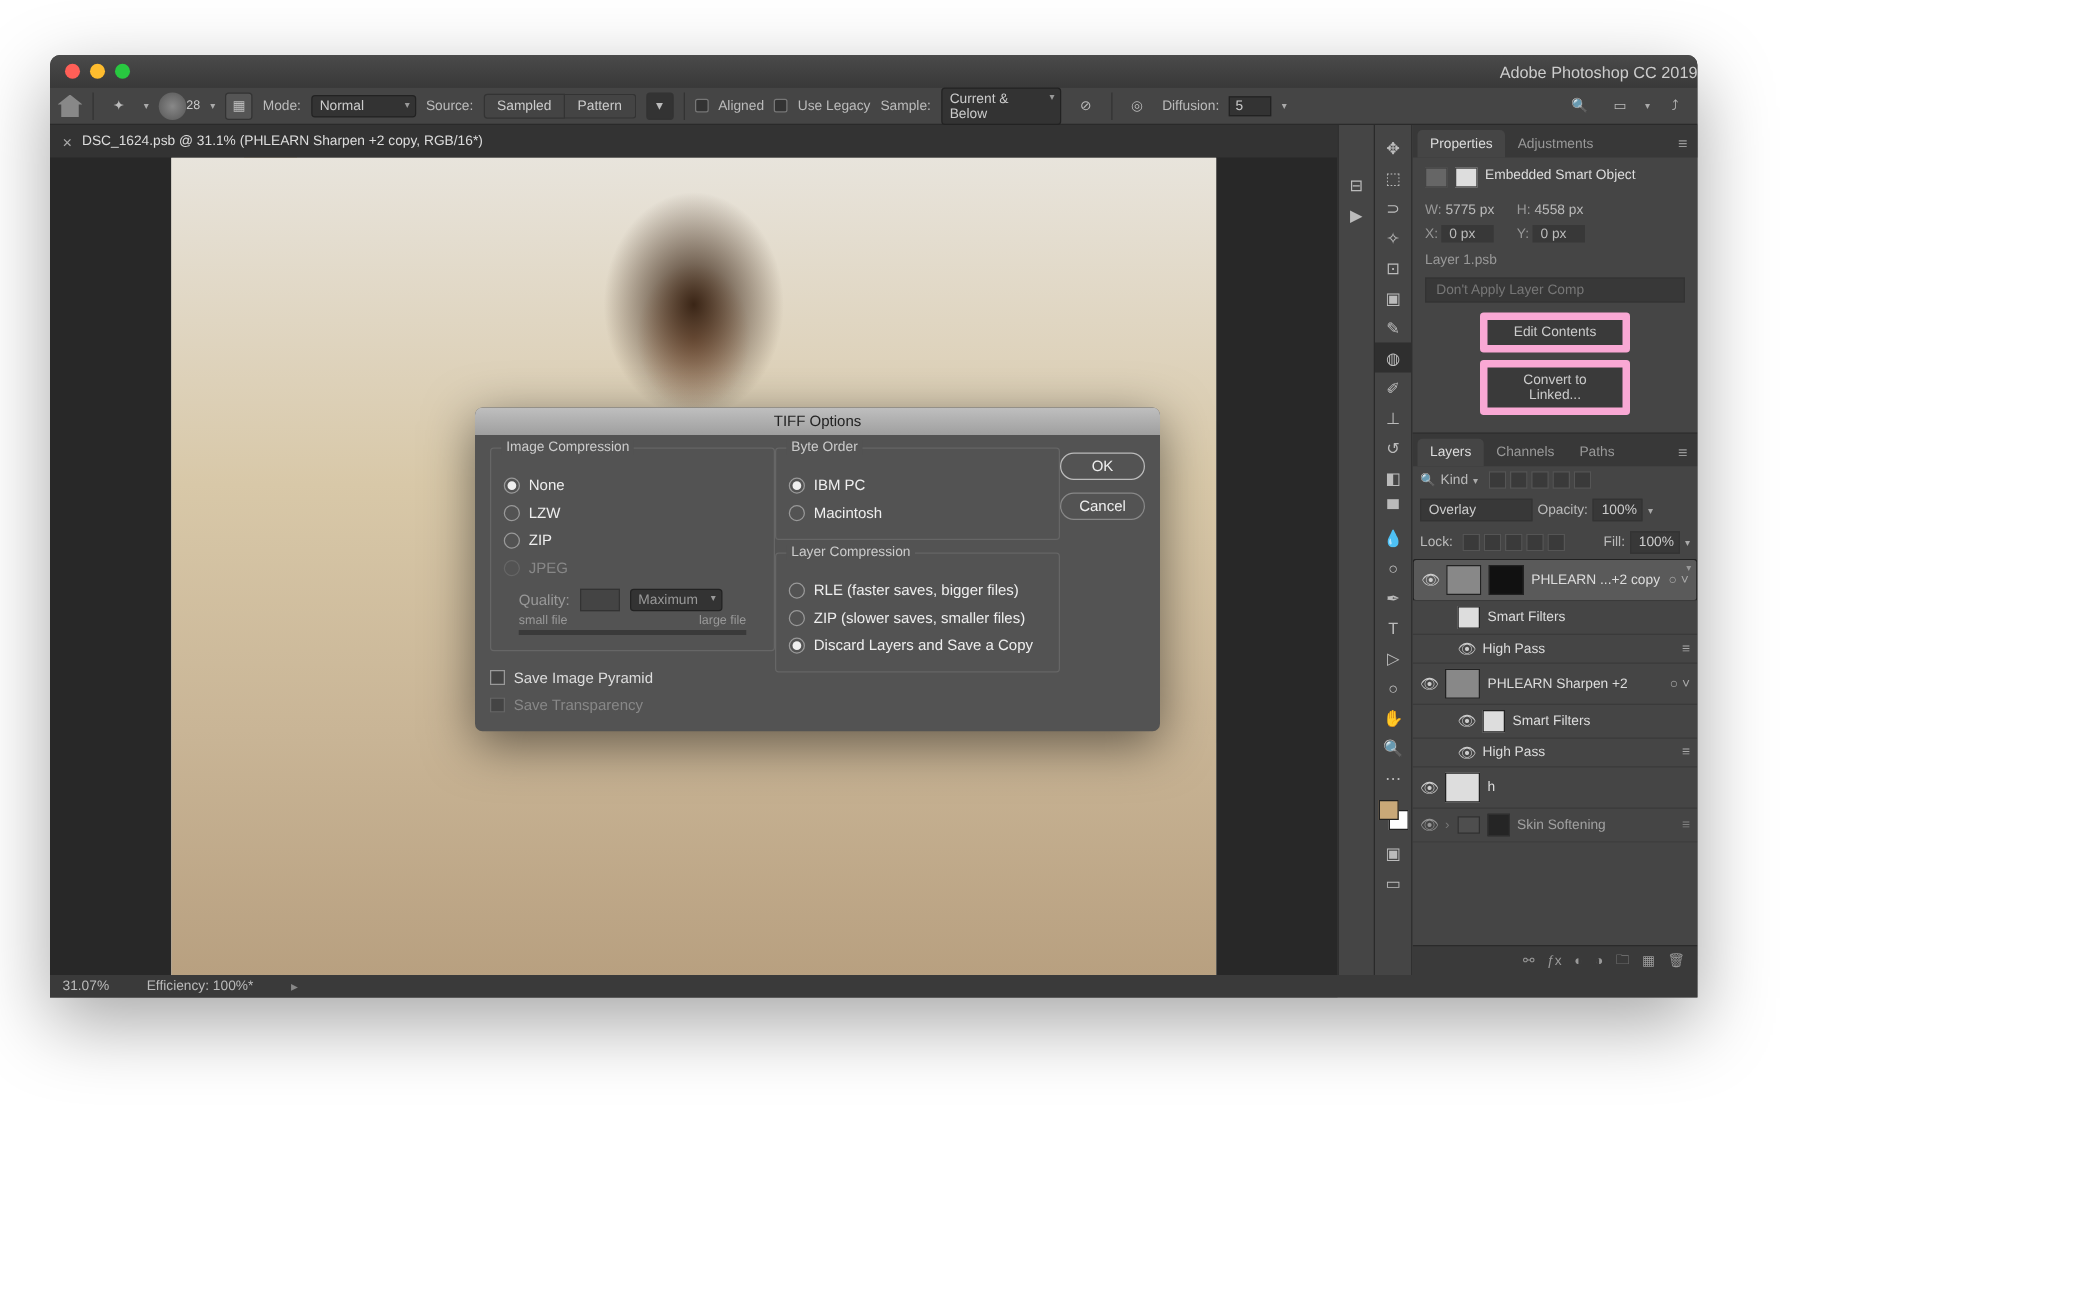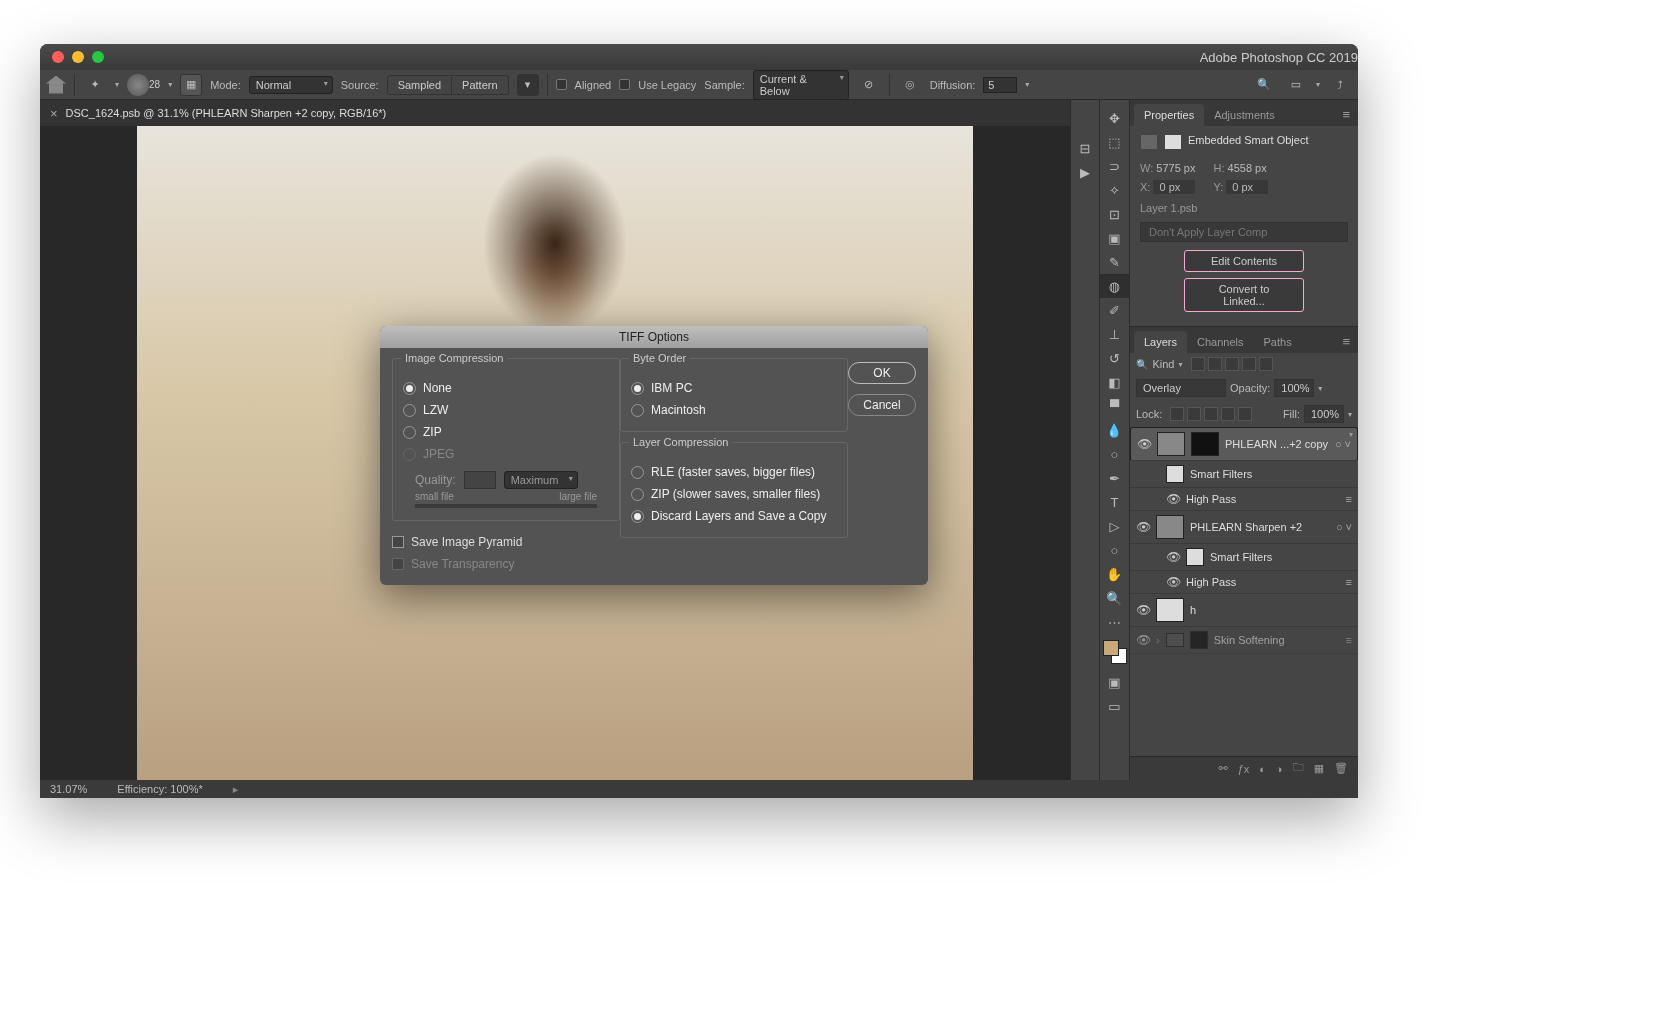--- a/index.html
+++ b/index.html
@@ -52,21 +52,21 @@
 .p-tab{padding:5px 10px;font-size:11px;color:#999;border-radius:4px 4px 0 0}
 .p-tab.active{background:#454545;color:#ddd}
 .panel-menu{margin-left:auto;padding:4px 8px;color:#999;font-size:13px}
 .props{padding:8px 10px;font-size:11px;color:#bbb}
 .prop-hdr{display:flex;gap:6px;margin-bottom:12px;color:#ddd}
 .mini-ico{width:18px;height:16px;background:#666;border:1px solid #444}
 .prop-row{display:flex;gap:18px;margin-bottom:6px}
 .prop-lbl{color:#999}
 .prop-fld{background:#383838;padding:1px 6px;min-width:42px;display:inline-block}
 .prop-sel{display:block;background:#383838;border:1px solid #333;padding:3px 8px;margin:8px 0;color:#777;font-size:11px}
-.prop-btn{display:block;background:#3a3a3a;border:1px solid #f9a8d4;padding:4px 12px;margin:6px auto;font-size:11px;color:#ccc;width:120px;text-align:center;border-radius:3px}
+.prop-btn{display:block;background:#3a3a3a;border:6px solid #f9a8d4;padding:4px 12px;margin:6px auto;font-size:11px;color:#ccc;width:120px;text-align:center;border-radius:3px}
 .layers-panel{flex:1;display:flex;flex-direction:column;border-top:1px solid #2a2a2a;overflow:hidden}
 .lay-ctrl{padding:4px 6px;display:flex;align-items:center;gap:4px;font-size:11px;color:#bbb}
 .lay-sel{background:#383838;border:1px solid #333;padding:2px 6px;font-size:11px;color:#ccc;flex:0 0 auto}
 .lay-ico-row{display:flex;gap:3px;margin-left:4px}
 .li{width:14px;height:14px;border:1px solid #555;background:#3a3a3a}
 .lay-list{flex:1;overflow-y:auto;font-size:11px}
 .lay-item{display:flex;align-items:center;padding:4px 6px;gap:6px;border-bottom:1px solid #3a3a3a}
 .lay-item.sel{background:#5a5a5a}
 .lay-item.indent{padding-left:36px}
 .eye{width:14px;height:14px;color:#ccc;font-size:12px;text-align:center}

